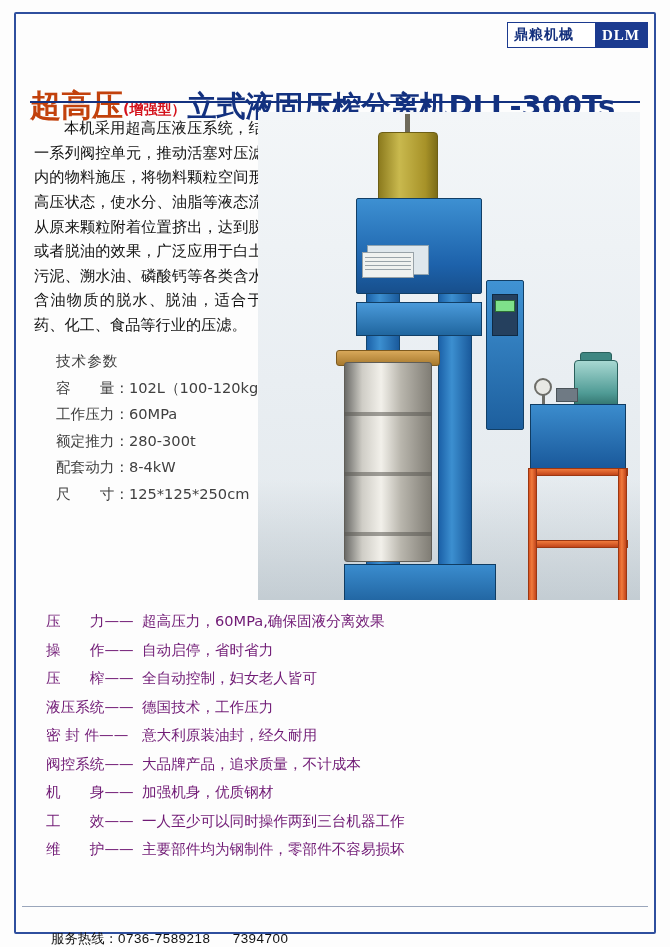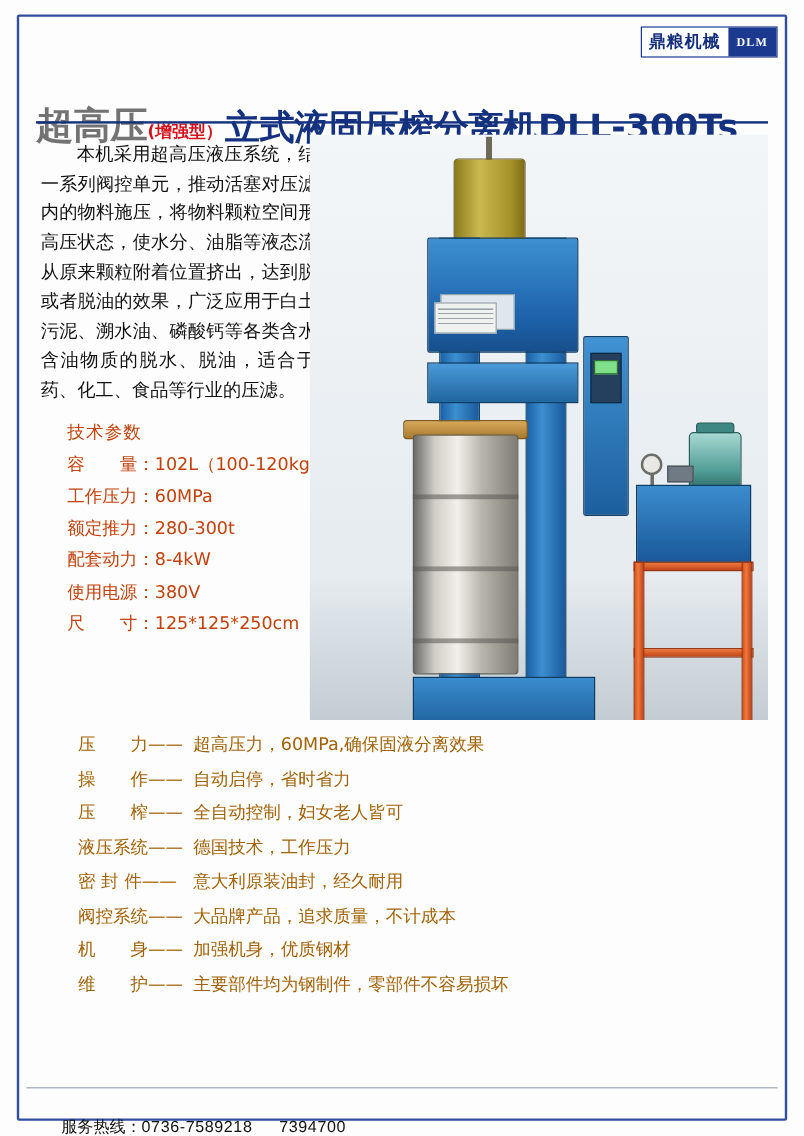--- a/index.html
+++ b/index.html
@@ -46,39 +46,40 @@
     font-weight: bold;
     color: #14307d;
     letter-spacing: 1px;
     font-family: "DejaVu Sans", sans-serif;
   }
   .logo-en {
     display: flex; align-items: center;
     padding: 0 7px;
     background: #1b3a8f;
     color: #ffffff;
-    font-size: 10px;
+    font-size: 15px;
     font-weight: bold;
     font-family: "Liberation Serif", serif;
     letter-spacing: 1px;
+    margin-left: 15px;
   }
 
   
   .title-row {
     position: absolute;
     left: 30px; top: 60px;
     width: 610px;
     display: flex;
     align-items: flex-end;
     white-space: nowrap;
   }
   .title-red {
     font-size: 31px;
     font-weight: bold;
-    color: #737373;
+    color: #c2410c;
     letter-spacing: 0px;
     line-height: 1;
   }
   .title-sub {
     font-size: 14px;
     font-weight: bold;
     color: #d4111b;
     padding-bottom: 2px;
   }
   .title-blue {
@@ -109,21 +110,21 @@
     font-family: "DejaVu Sans", sans-serif;
   }
 
   
   .specs {
     position: absolute;
     left: 56px; top: 348px;
     width: 250px;
     font-size: 14.6px;
     line-height: 1.82;
-    color: #c2410c;
+    color: #404040;
   }
   .specs .spec-title { letter-spacing: 1px; }
   .specs .row { white-space: pre; }
 
   
   .photo {
     position: absolute;
     left: 258px; top: 112px;
     width: 382px; height: 488px;
     overflow: hidden;
@@ -282,22 +283,21 @@
     background: repeating-linear-gradient(180deg, #9aa4aa 0px, #9aa4aa 1px, transparent 1px, transparent 4px);
   }
 
   
   .features {
     position: absolute;
     left: 46px; top: 614px;
     width: 584px;
     font-size: 14.6px;
     line-height: 1.0;
-    color: #a16207;
-    margin-left: 19px;
+    color: #701a75;
   }
   .feat-row {
     display: flex;
     align-items: baseline;
     height: 28.5px;
     white-space: pre;
   }
   .feat-key { width: 96px; white-space: pre; }
   .feat-val { }
 
@@ -337,21 +337,20 @@
   <div class="title-rule"></div>
 
   <div class="intro">本机采用超高压液压系统，结合一系列阀控单元，推动活塞对压滤桶内的物料施压，将物料颗粒空间形成高压状态，使水分、油脂等液态流体从原来颗粒附着位置挤出，达到脱水或者脱油的效果，广泛应用于白土、污泥、溯水油、磷酸钙等各类含水、含油物质的脱水、脱油，适合于医药、化工、食品等行业的压滤。</div>
 
   <div class="specs">
     <div class="spec-title">技术参数</div>
     <div class="row"><span>容　　量：</span><span>102L（100-120kg）</span></div>
     <div class="row"><span>工作压力：</span><span>60MPa</span></div>
     <div class="row"><span>额定推力：</span><span>280-300t</span></div>
     <div class="row"><span>配套动力：</span><span>8-4kW</span></div>
-    <div class="row"><span>使用电源：</span><span>380V</span></div>
     <div class="row"><span>尺　　寸：</span><span>125*125*250cm</span></div>
   </div>
 
   <div class="photo">
     <div class="bg"></div>
     <div class="floor"></div>
 
     <div class="tank-rod"></div>
     <div class="tank"></div>
 
@@ -391,20 +390,21 @@
   </div>
 
   <div class="features">
     <div class="feat-row"><span class="feat-key">压　　力——</span><span class="feat-val">超高压力，60MPa,确保固液分离效果</span></div>
     <div class="feat-row"><span class="feat-key">操　　作——</span><span class="feat-val">自动启停，省时省力</span></div>
     <div class="feat-row"><span class="feat-key">压　　榨——</span><span class="feat-val">全自动控制，妇女老人皆可</span></div>
     <div class="feat-row"><span class="feat-key">液压系统——</span><span class="feat-val">德国技术，工作压力</span></div>
     <div class="feat-row"><span class="feat-key">密 封 件——</span><span class="feat-val">意大利原装油封，经久耐用</span></div>
     <div class="feat-row"><span class="feat-key">阀控系统——</span><span class="feat-val">大品牌产品，追求质量，不计成本</span></div>
     <div class="feat-row"><span class="feat-key">机　　身——</span><span class="feat-val">加强机身，优质钢材</span></div>
+    <div class="feat-row"><span class="feat-key">工　　效——</span><span class="feat-val">一人至少可以同时操作两到三台机器工作</span></div>
     <div class="feat-row"><span class="feat-key">维　　护——</span><span class="feat-val">主要部件均为钢制件，零部件不容易损坏</span></div>
   </div>
 
   <div class="footer-rule"></div>
   <div class="footer">
     <span>服务热线：</span><span class="tel">0736-7589218　  7394700</span>
   </div>
 
 </div>
 

